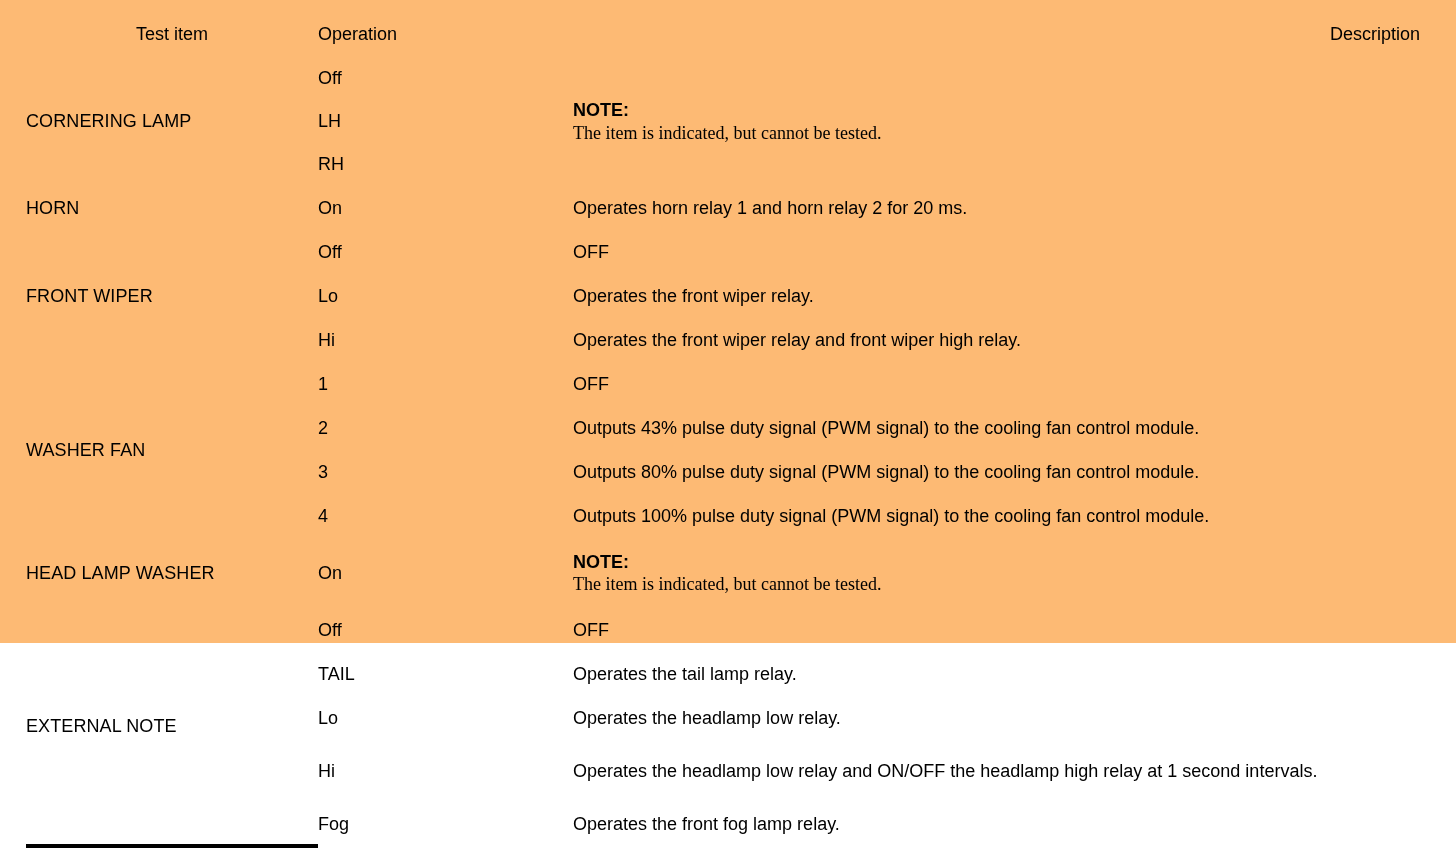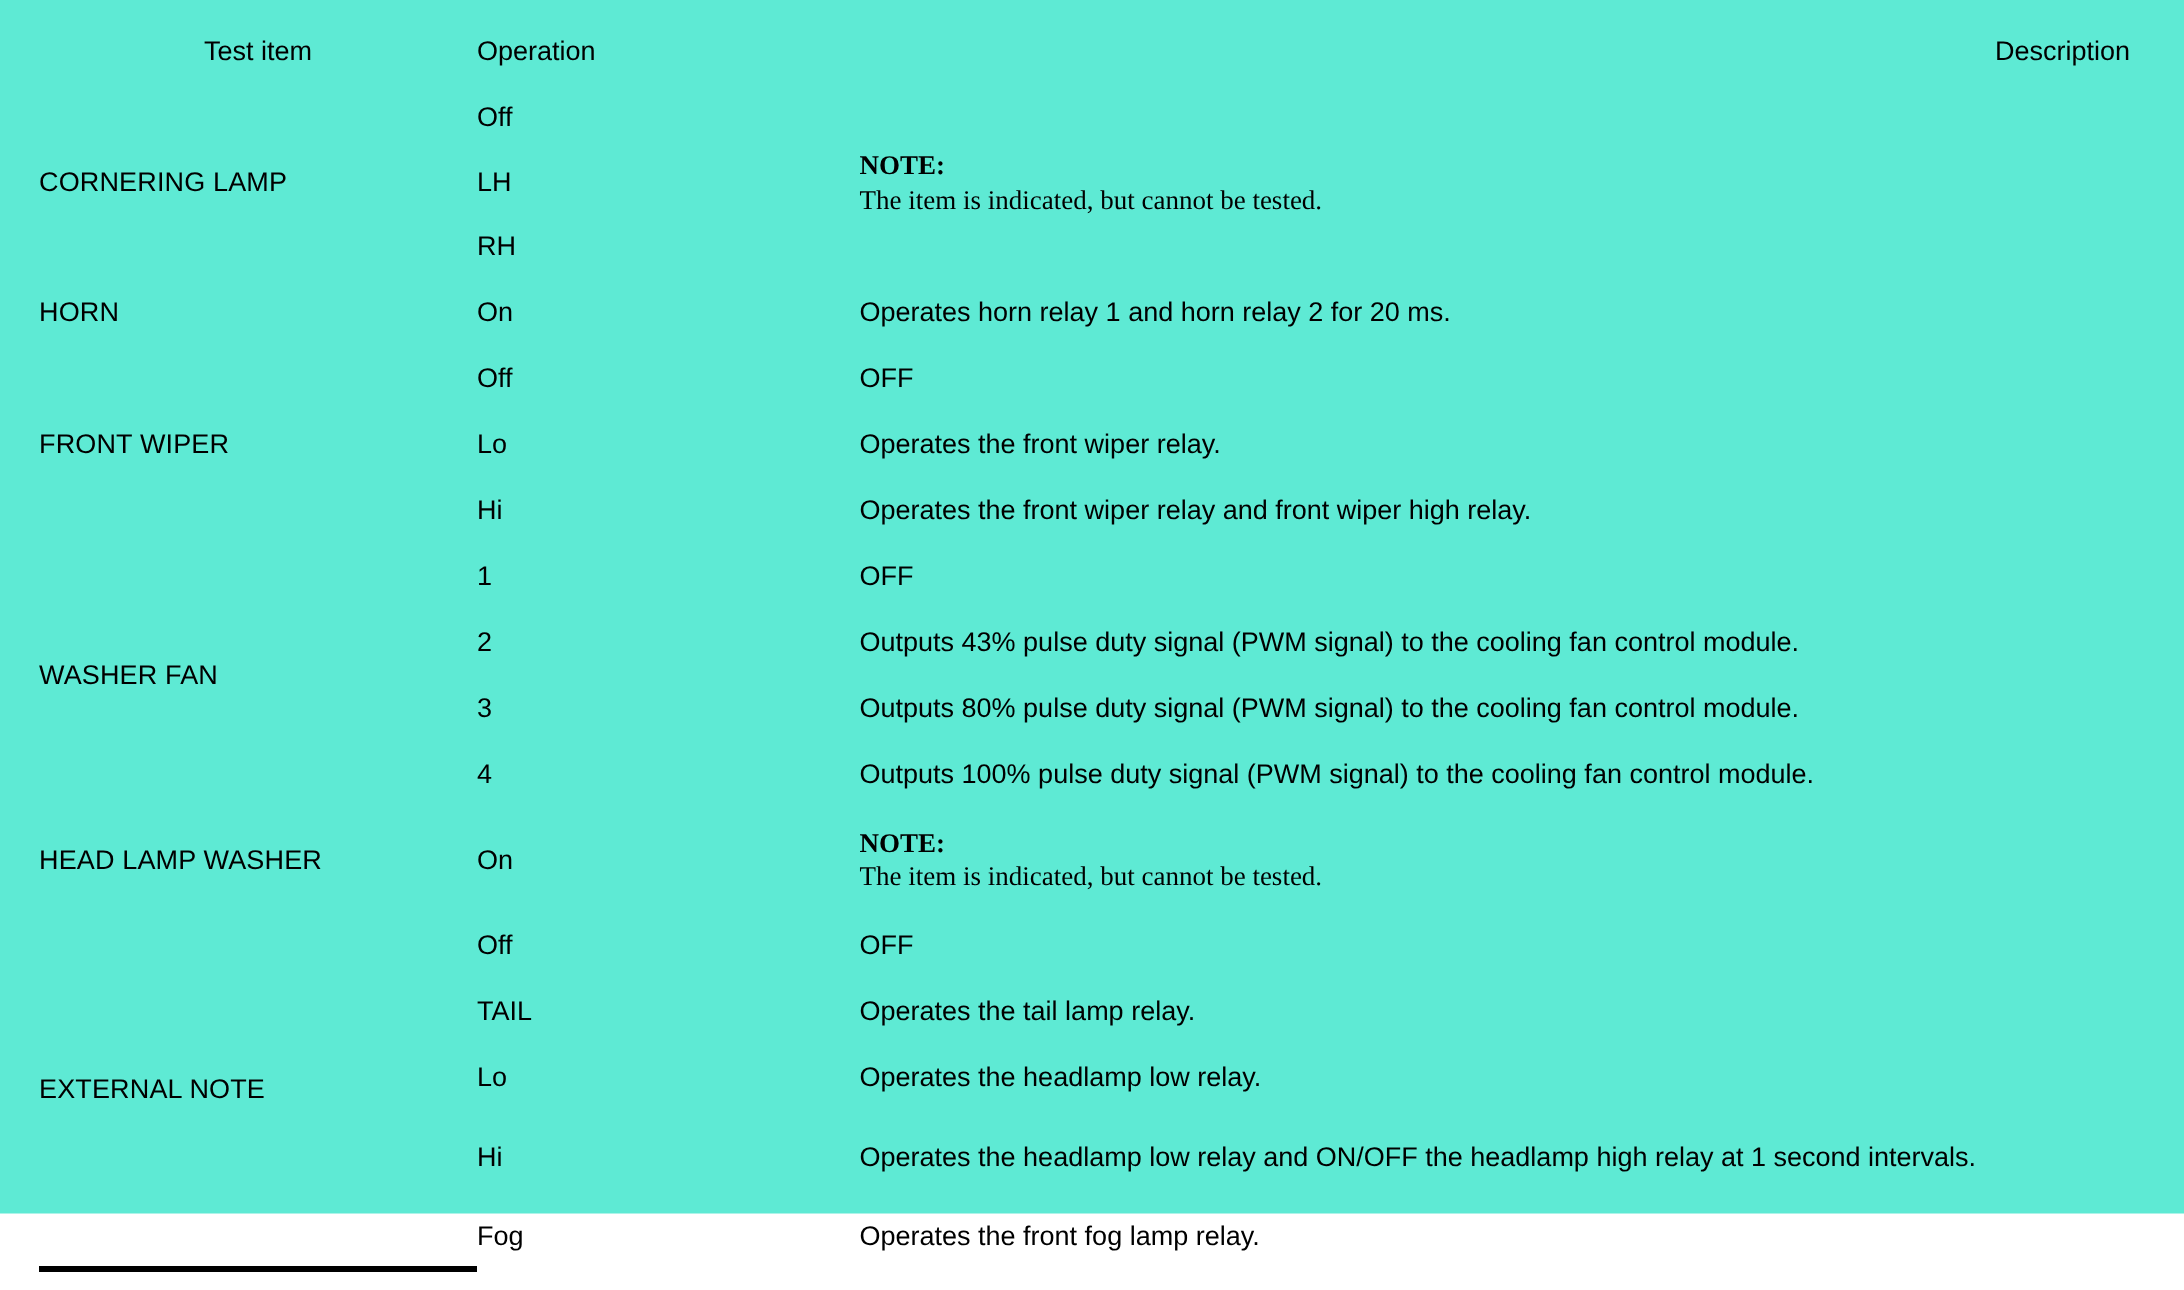--- a/index.html
+++ b/index.html
@@ -12,22 +12,22 @@
     width: 1456px;
     height: 860px;
     font-family: "Liberation Sans", "DejaVu Sans", sans-serif;
     color: #000000;
     overflow: hidden;
   }
 
   .page {
     position: relative;
     width: 1456px;
-    height: 809px;
-    background: #5eead4;
+    height: 643px;
+    background: #fdba74;
   }
 
   
   .table-wrap {
     position: absolute;
     left: 26px;
     top: 12px;
     width: 1394px;
   }
 
@@ -89,21 +89,20 @@
   .desc-cell {
     text-align: left;
     padding-left: 16px;
     padding-right: 10px;
     font-size: 18px;
   }
 
   .desc-cell .note-label {
     font-weight: bold;
     display: block;
-    font-family: Liberation Serif, serif;
   }
   .desc-cell .note-body {
     display: block;
     font-family: Liberation Serif, serif;
   }
 
   
   .h-sm  { height: 43px; }
   .h-md  { height: 44px; }
   .h-lg  { height: 62px; }

